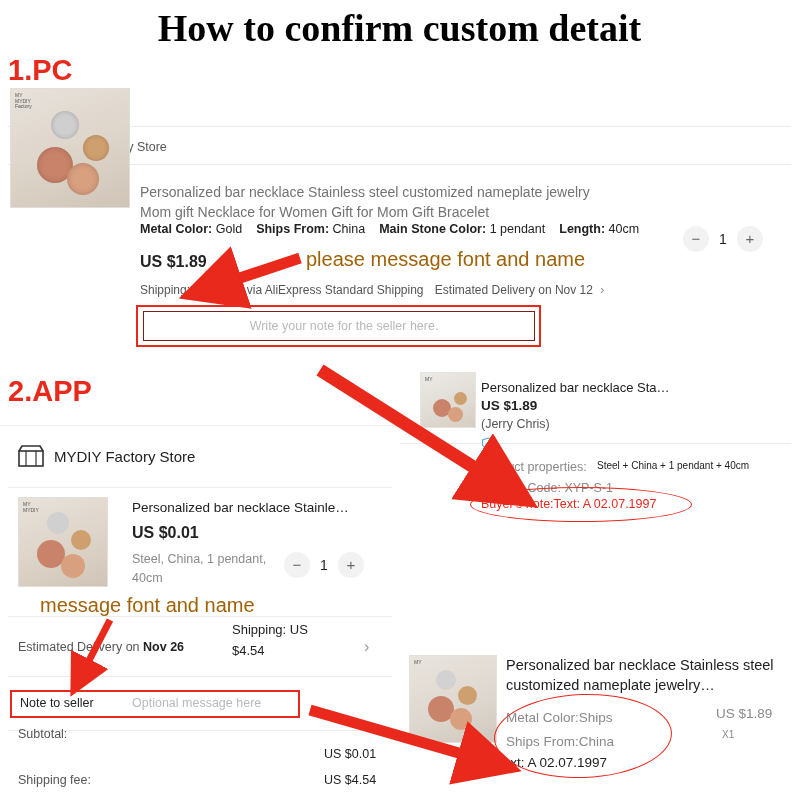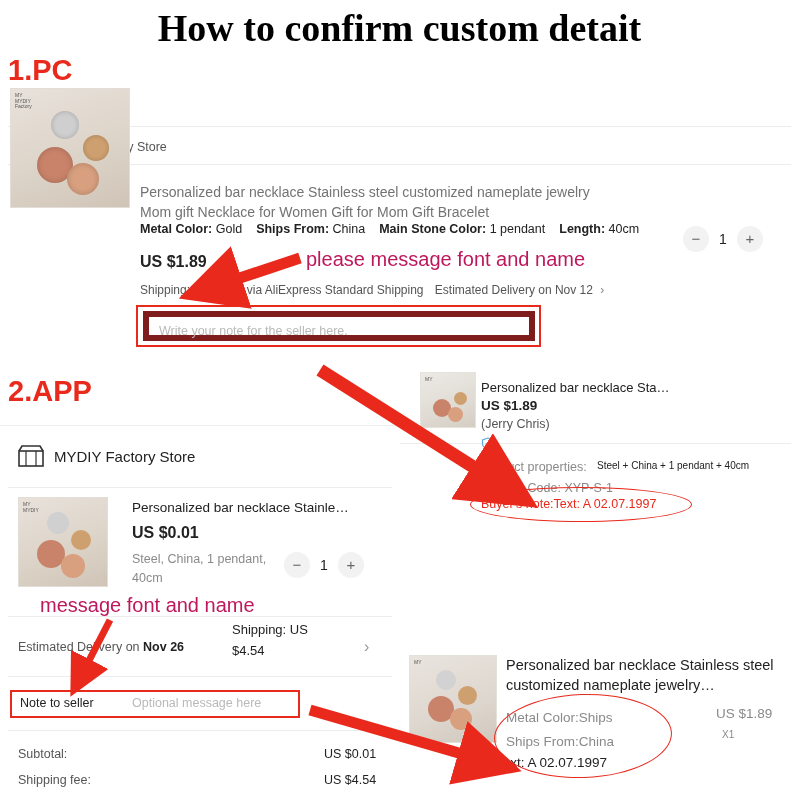--- a/index.html
+++ b/index.html
@@ -77,27 +77,27 @@
     display:inline-block;width:26px;height:26px;border-radius:50%;
     background:#f2f2f2;color:#666;font-size:15px;line-height:26px;text-align:center;
     vertical-align:middle;
   }
   .stepnum{display:inline-block;width:28px;text-align:center;font-size:14px;color:#222;vertical-align:middle;}
 
   
   #pc-note-wrap{left:136px;top:305px;width:405px;height:42px;border:2px solid #e8291c;box-sizing:border-box;}
   #pc-note-input{
     position:absolute;left:5px;top:4px;width:392px;height:30px;
-    border:6px solid #7f1d1d;background:#fff;box-sizing:border-box;
-    font-size:12.5px;color:#b9b9b9;padding-left:10px;line-height:28px;
+    border:1px solid #7f1d1d;background:#fff;box-sizing:border-box;
+    font-size:12.5px;color:#b9b9b9;padding-left:10px;line-height:28px;text-align:center;
   }
   #hr3{left:8px;top:355px;width:783px;}
 
   
-  .redtext{color:#be185d;font-family:"Liberation Sans", sans-serif;text-align:center;}
+  .redtext{color:#a16207;font-family:"Liberation Sans", sans-serif;text-align:center;}
   #ann1{left:306px;top:248px;font-size:20px;}
   #ann2{left:40px;top:594px;font-size:20px;}
 
   
   #app-panel{left:0px;top:425px;width:400px;height:376px;background:#fff;border-top:1px solid #eee;}
   #app-store-row{left:18px;top:448px;font-size:15px;color:#222;font-weight:normal;}
   #store-icon{left:18px;top:444px;width:26px;height:24px;}
   #hr4{left:8px;top:487px;width:384px;}
 
   #app-title{left:132px;top:500px;width:250px;font-size:13.5px;color:#222;}
@@ -109,21 +109,21 @@
   #app-deliv b{color:#222;}
   #app-ship{left:232px;top:620px;width:120px;font-size:13px;color:#222;line-height:1.6;}
   #app-chev{left:364px;top:638px;font-size:16px;color:#999;}
   #hr6{left:8px;top:676px;width:384px;}
 
   #app-note-wrap{left:10px;top:690px;width:290px;height:28px;border:2px solid #e8291c;box-sizing:border-box;}
   #app-note-label{position:absolute;left:8px;top:4px;font-size:12.5px;color:#222;}
   #app-note-ph{position:absolute;left:120px;top:4px;font-size:12.5px;color:#b9b9b9;}
   #hr7{left:8px;top:730px;width:384px;}
 
-  #subtotal-l{left:18px;top:747px;font-size:12.5px;color:#555;text-align:right;}
+  #subtotal-l{left:18px;top:727px;font-size:12.5px;color:#555;text-align:right;}
   #subtotal-v{left:324px;top:747px;font-size:12.5px;color:#222;}
   #shipfee-l{left:18px;top:773px;font-size:12.5px;color:#555;}
   #shipfee-v{left:324px;top:773px;font-size:12.5px;color:#222;}
 
   
   #rm-title{left:481px;top:380px;width:300px;font-size:13px;color:#222;}
   #rm-price{left:481px;top:398px;font-size:13.5px;font-weight:bold;color:#222;}
   #rm-buyer{left:481px;top:417px;font-size:12.5px;color:#555;}
   #rm-shield{left:481px;top:437px;width:14px;height:14px;}
   #rm-props-l{left:481px;top:460px;font-size:12.5px;color:#8a8a8a;}

